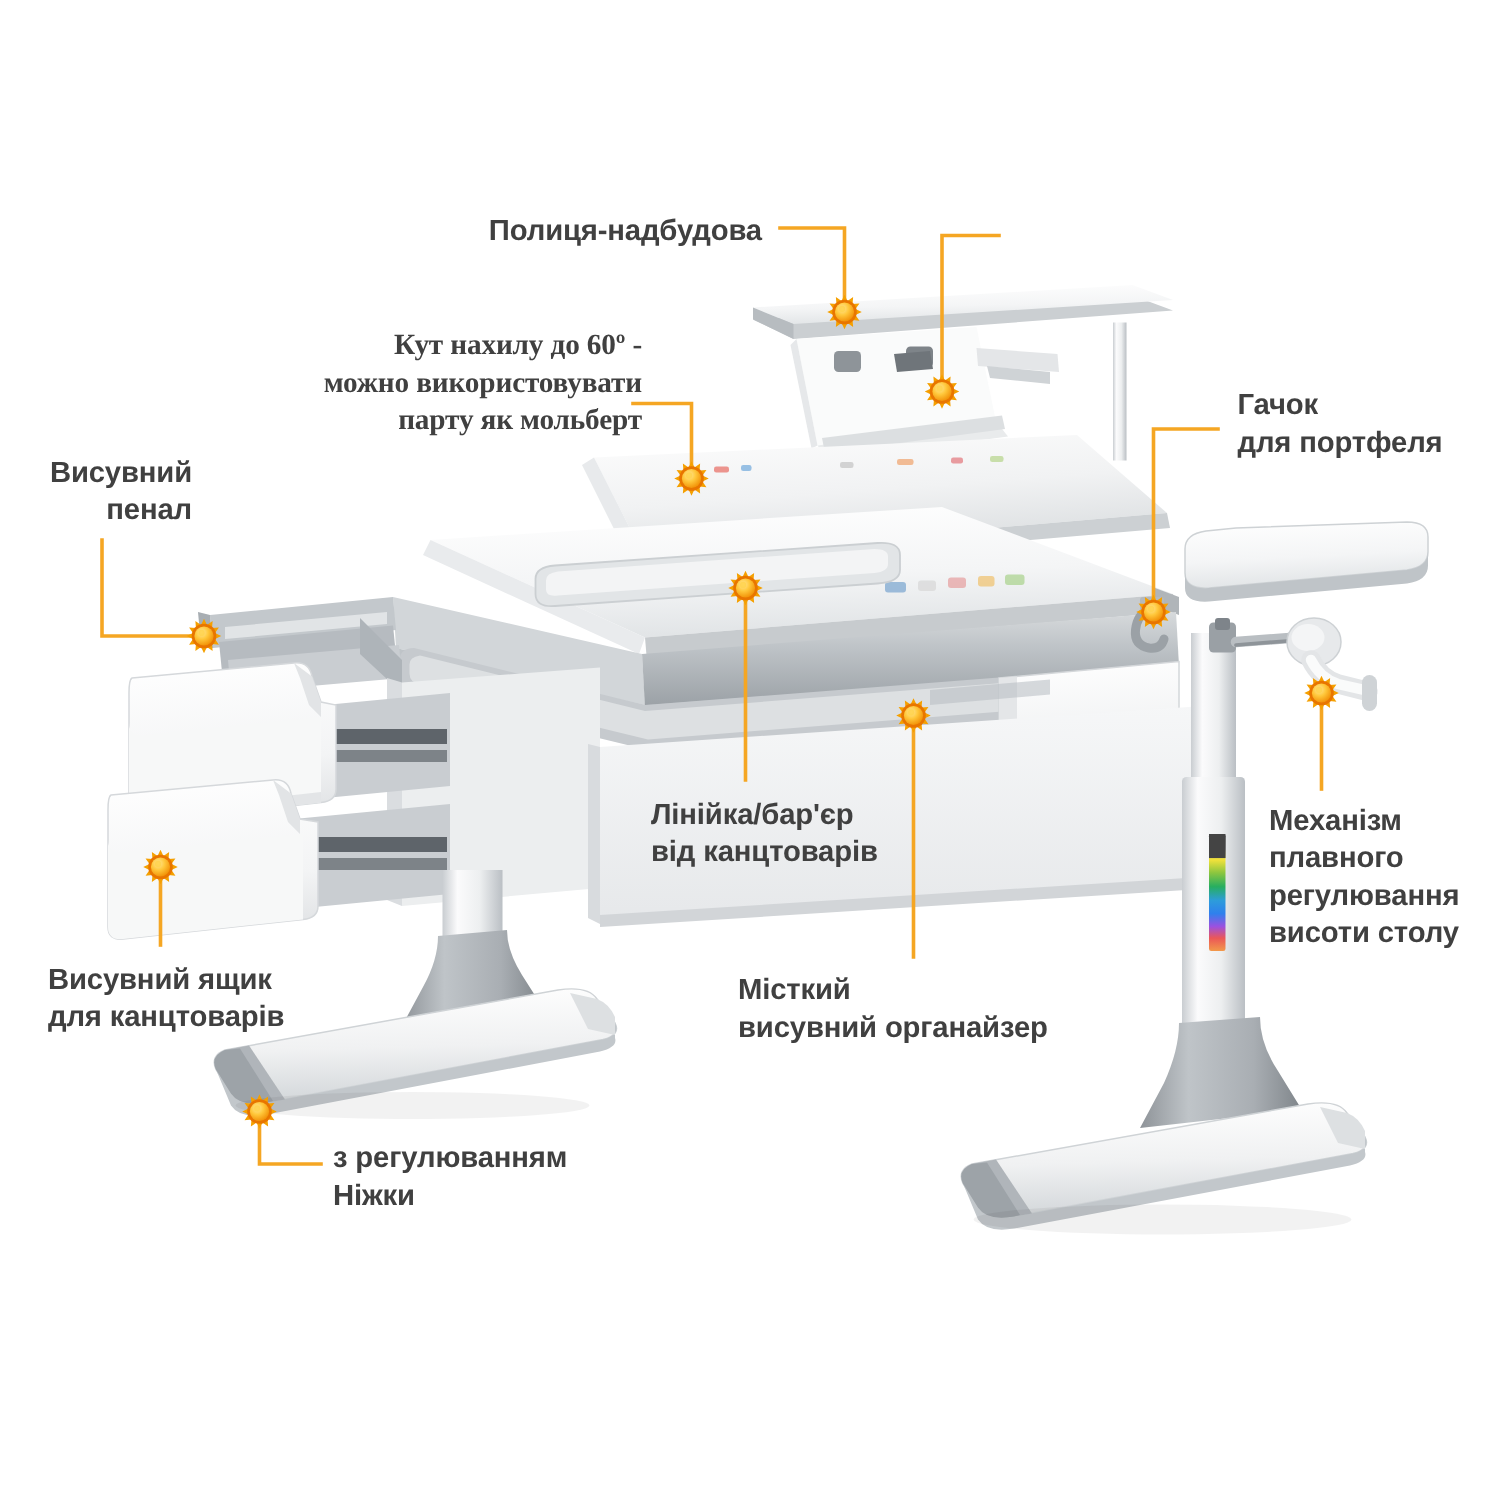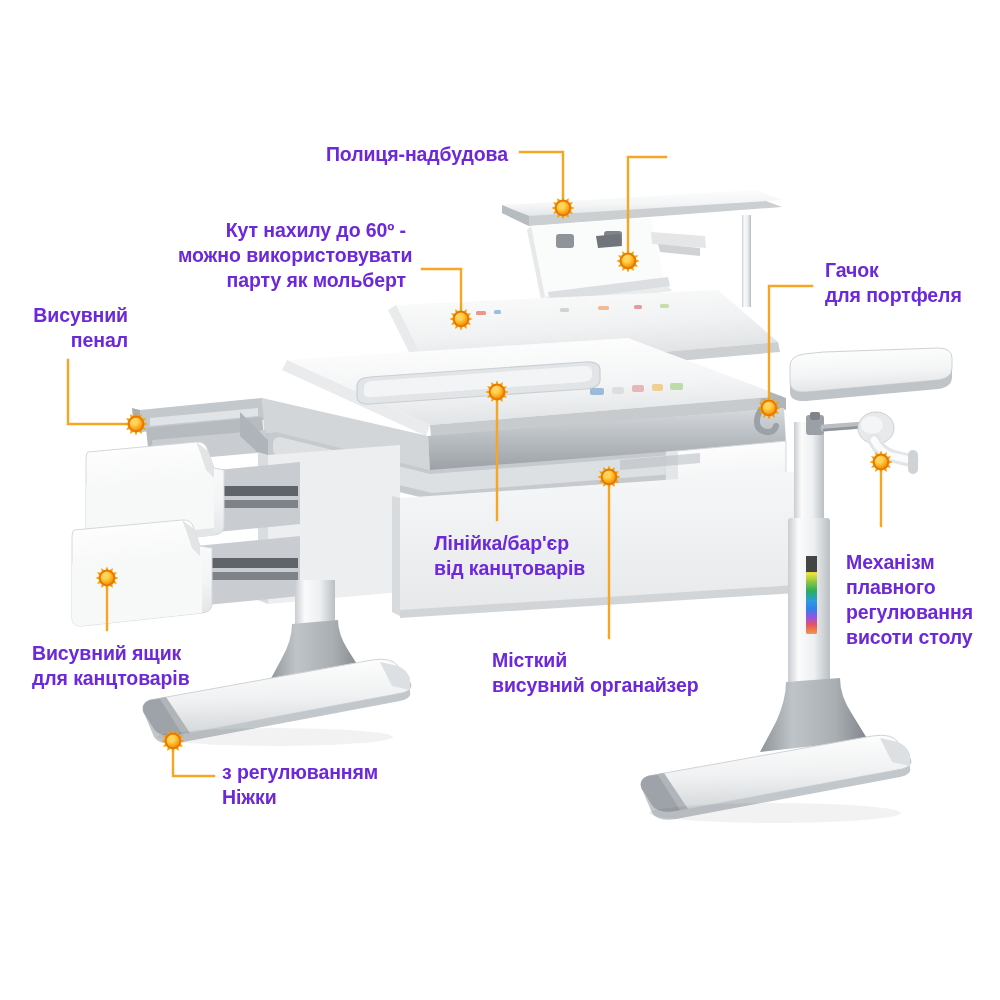--- a/index.html
+++ b/index.html
@@ -9,21 +9,21 @@
     font-family:"Liberation Sans","DejaVu Sans",sans-serif;
     overflow:hidden;
     position:relative;
   }
   #stage{position:absolute;left:0;top:0;width:1000px;height:1000px;}
   .layer{position:absolute;left:0;top:0;width:1000px;height:1000px;}
   #svg-art{position:absolute;left:0;top:0;}
 
   .callout{
     position:absolute;
-    color:#6d28d9;
+    color:#404040;
     font-weight:bold;
     font-size:19.5px;
     line-height:25px;
     letter-spacing:-0.1px;
     white-space:pre;
     text-rendering:optimizeLegibility;
   }
   .ta-left{text-align:left;}
   .ta-right{text-align:right;}
   .ta-center{text-align:left;}
@@ -353,23 +353,23 @@
           <polygon points="173.00,729.50 174.97,733.66 178.75,731.04 178.37,735.63 182.96,735.25 180.34,739.03 184.50,741.00 180.34,742.97 182.96,746.75 178.37,746.37 178.75,750.96 174.97,748.34 173.00,752.50 171.03,748.34 167.25,750.96 167.63,746.37 163.04,746.75 165.66,742.97 161.50,741.00 165.66,739.03 163.04,735.25 167.63,735.63 167.25,731.04 171.03,733.66" fill="#F5A000"></polygon>
           <circle cx="173" cy="741" r="8.2" fill="#E87500"></circle>
           <circle cx="173" cy="741" r="6.4" fill="url(#sunCore)"></circle>
           <circle cx="171.4" cy="739" r="2.1" fill="#FFD24D" opacity="0.85"></circle>
         </g>
       </g>
   </svg>
 
   <div class="layer" id="callout-text-layer">
       <div class="callout ta-right" style="left: 312px; top: 142px; width: 196px;"><div>Полиця-надбудова</div></div>
-      <div class="callout ta-right" style="left: 178px; top: 218px; width: 228px;"><div>Кут нахилу до 60º -</div><div>можно використовувати</div><div>парту як мольберт</div></div>
+      <div class="callout ta-right" style="left: 200px; top: 218px; width: 228px; font-family: Liberation Serif, serif;"><div>Кут нахилу до 60º -</div><div>можно використовувати</div><div>парту як мольберт</div></div>
       <div class="callout ta-right" style="left: 24px; top: 303px; width: 104px;"><div>Висувний</div><div>пенал</div></div>
       <div class="callout ta-left" style="left: 825px; top: 258px; width: 150px;"><div>Гачок</div><div>для портфеля</div></div>
       <div class="callout ta-center" style="left: 434px; top: 531px; width: 156px;"><div>Лінійка/бар'єр</div><div>від канцтоварів</div></div>
       <div class="callout ta-center" style="left: 492px; top: 648px; width: 236px;"><div>Місткий</div><div>висувний органайзер</div></div>
-      <div class="callout ta-center" style="left: 846px; top: 535px; width: 136px; margin-top: 15px;"><div>Механізм</div><div>плавного</div><div>регулювання</div><div>висоти столу</div></div>
+      <div class="callout ta-center" style="left: 846px; top: 535px; width: 136px;"><div>Механізм</div><div>плавного</div><div>регулювання</div><div>висоти столу</div></div>
       <div class="callout ta-center" style="left: 32px; top: 641px; width: 188px;"><div>Висувний ящик</div><div>для канцтоварів</div></div>
       <div class="callout ta-center" style="left: 222px; top: 760px; width: 160px;"><div>з регулюванням</div><div>Ніжки</div></div>
     </div>
 
 </div>
 
 </body></html>

